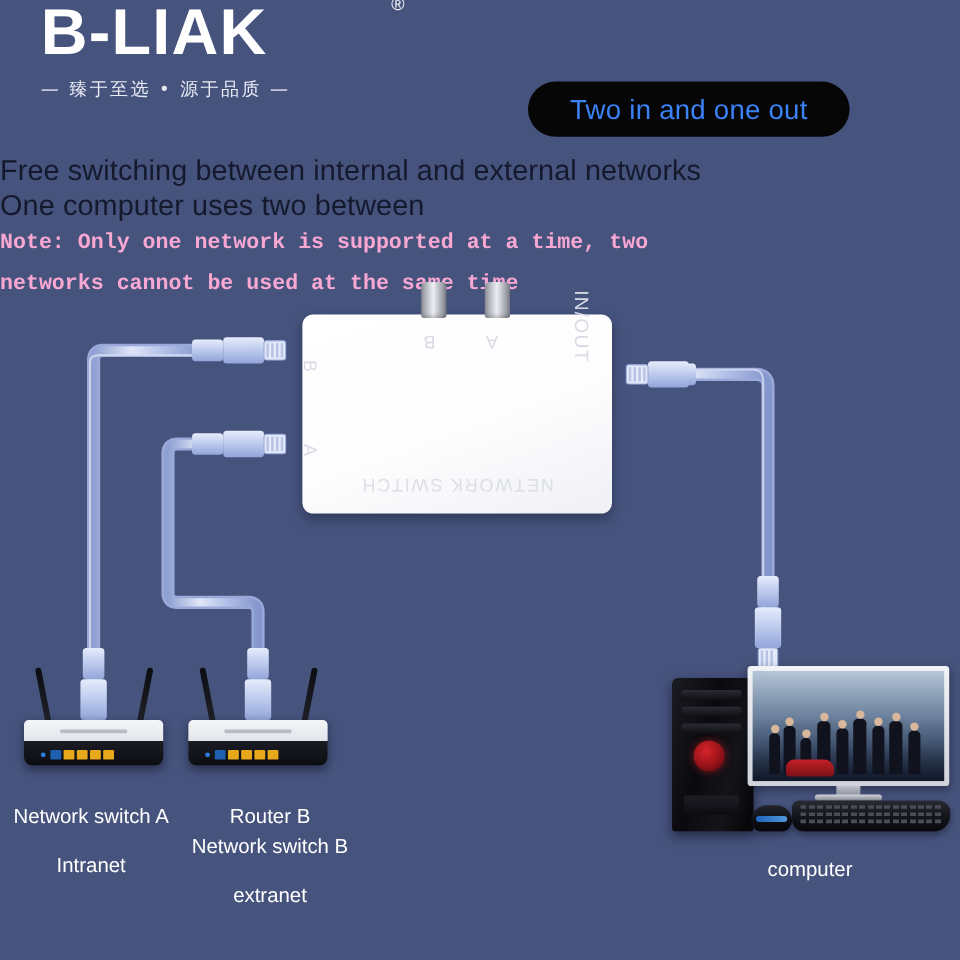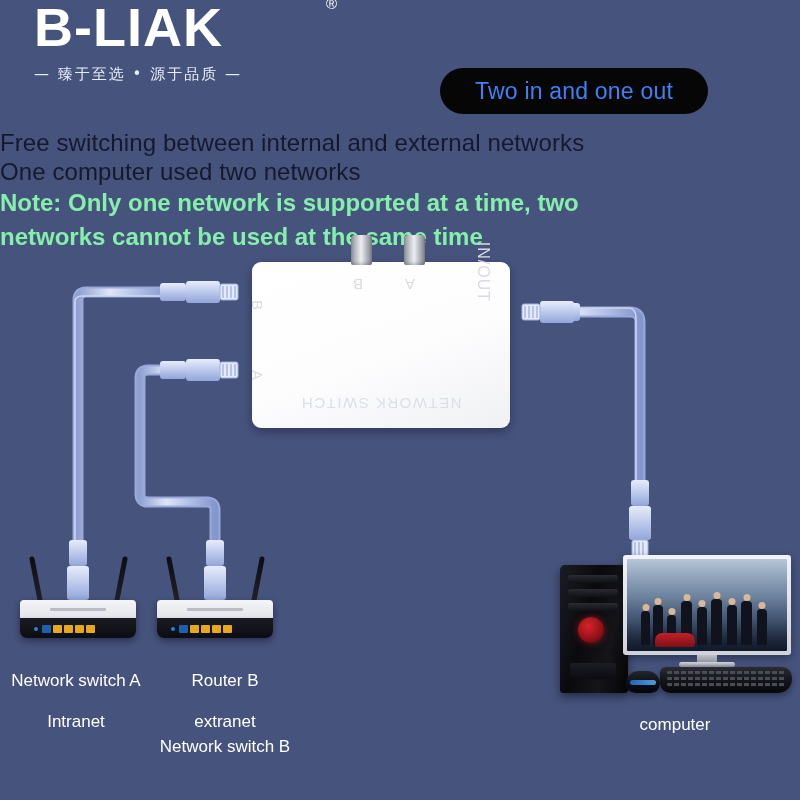--- a/index.html
+++ b/index.html
@@ -81,24 +81,25 @@
     width: 800px;
     text-align: left;
   }
   .headline {
     color: #14192e;
     font-size: 24px;
     line-height: 29px;
     letter-spacing: 0.1px;
   }
   .note {
-    color: #86efac;
-    font-size: 24px;
+    color: #f9a8d4;
+    font-size: 18px;
     line-height: 34px;
     font-weight: bold;
+    font-family: Liberation Mono, monospace;
   }
 
   
   #wiring {
     position: absolute;
     left: 0; top: 0;
     width: 800px; height: 800px;
     pointer-events: none;
   }
 
@@ -367,21 +368,21 @@
     </div>
     <div id="brand-tagline">— 臻于至选 • 源于品质 —</div>
   </div>
 
   <div id="badge">
     <span id="badge-text">Two in and one out</span>
   </div>
 
   <div id="copy">
     <div class="headline">Free switching between internal and external networks</div>
-    <div class="headline">One computer used two networks</div>
+    <div class="headline">One computer uses two between</div>
     <div class="note">Note: Only one network is supported at a time, two</div>
     <div class="note">networks cannot be used at the same time</div>
   </div>
 
   <svg id="wiring" viewBox="0 0 800 800">
     <defs>
       <linearGradient id="cableGradV" x1="0" y1="0" x2="1" y2="0">
         <stop offset="0%" stop-color="#8fa0d2"></stop>
         <stop offset="35%" stop-color="#dfe6f8"></stop>
         <stop offset="65%" stop-color="#b3c0e8"></stop>
@@ -515,22 +516,22 @@
     </div>
   </div>
 
   <div class="caption" style="left:0px; top:668px; width:152px;">
     <div>Network switch A</div>
     <div style="margin-top:16px;">Intranet</div>
   </div>
 
   <div class="caption" style="left:142px; top:668px; width:166px;">
     <div>Router B</div>
+    <div>Network switch B</div>
     <div style="margin-top:16px;">extranet</div>
-    <div>Network switch B</div>
   </div>
 
   <div class="caption" style="left:575px; top:712px; width:200px;">
     <div>computer</div>
   </div>
 
   <div id="computer">
     <div id="pc-tower">
       <div class="tower-bay" style="top:10px;"></div>
       <div class="tower-bay" style="top:24px;"></div>

